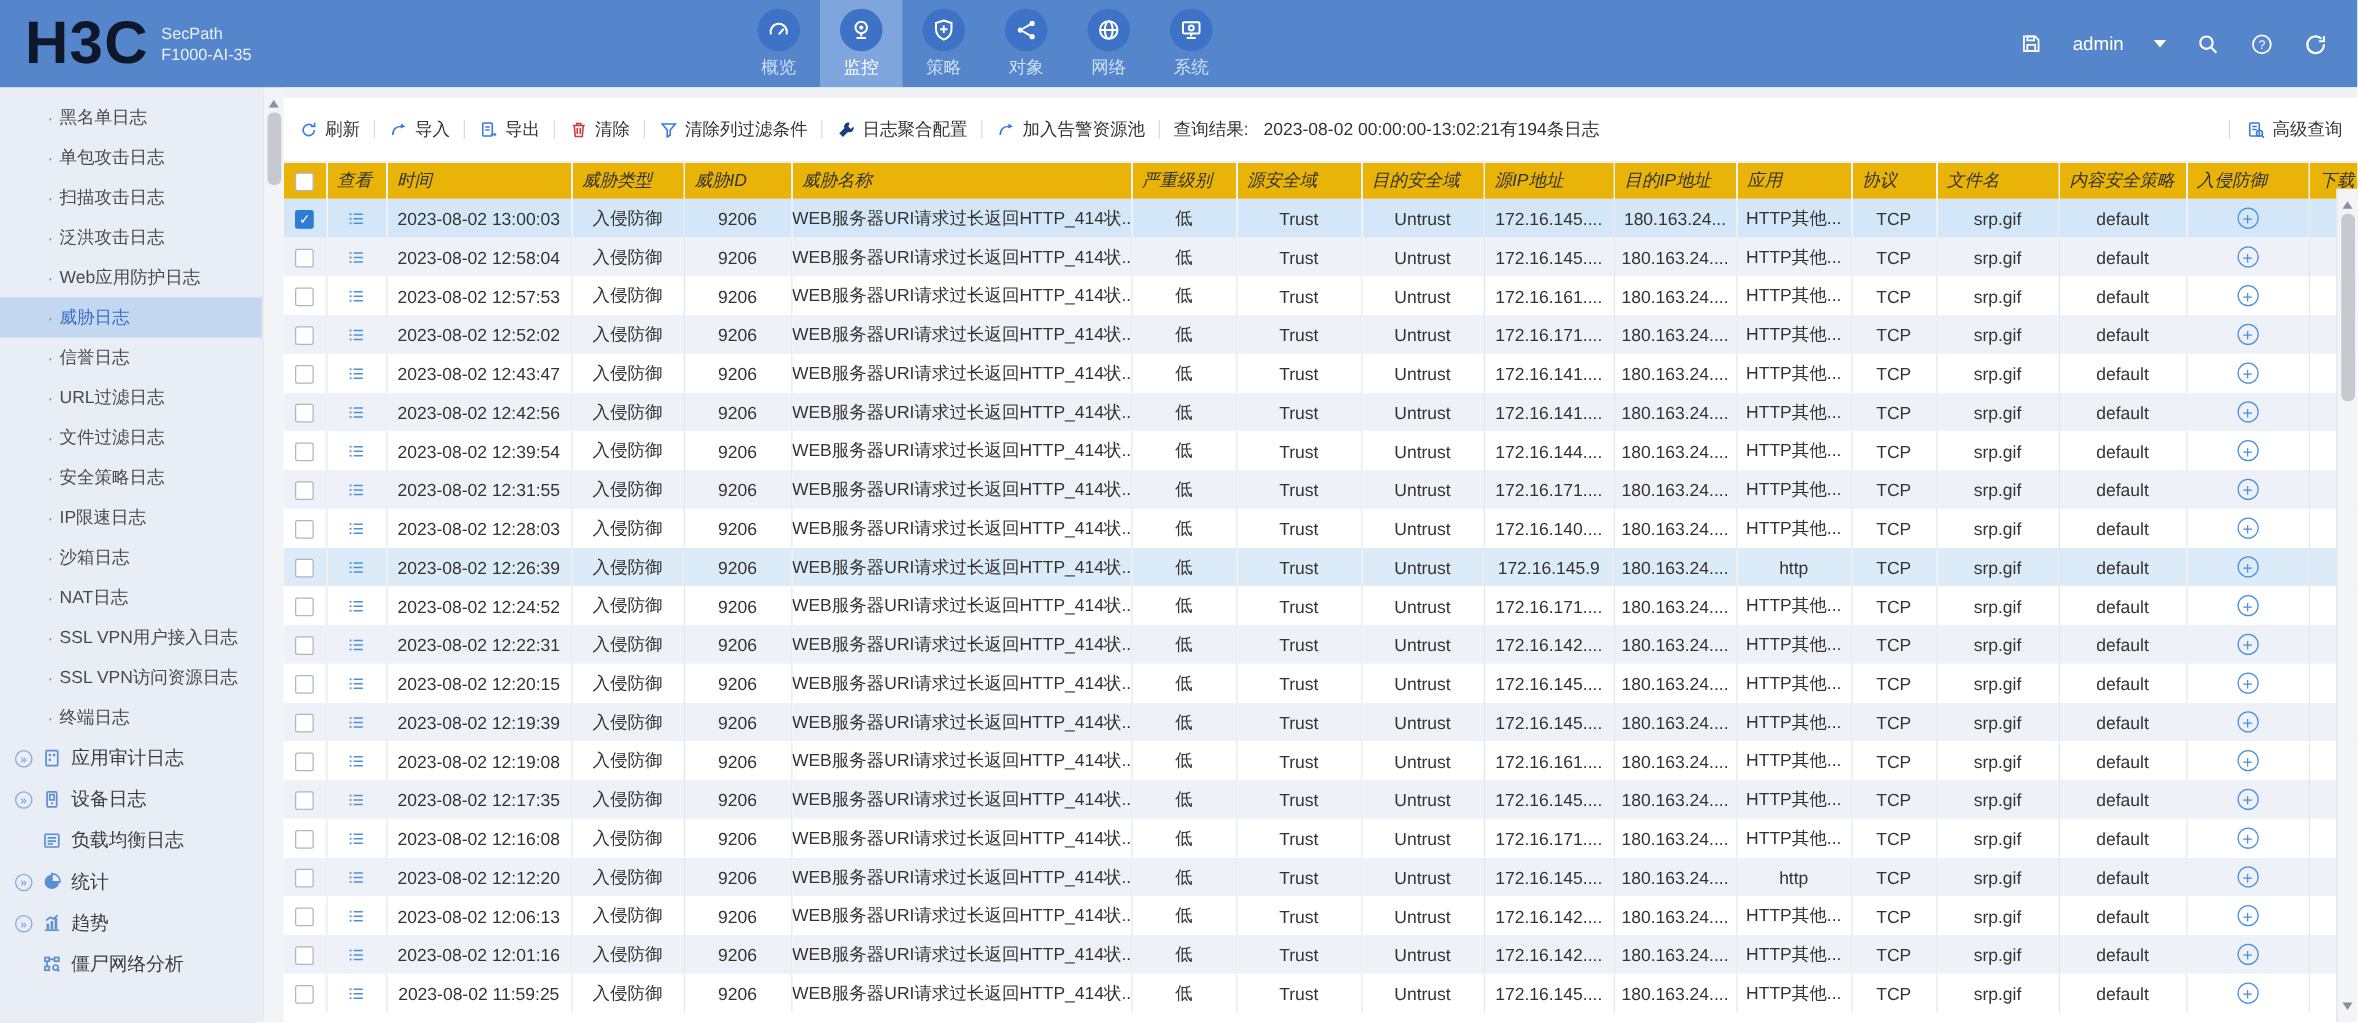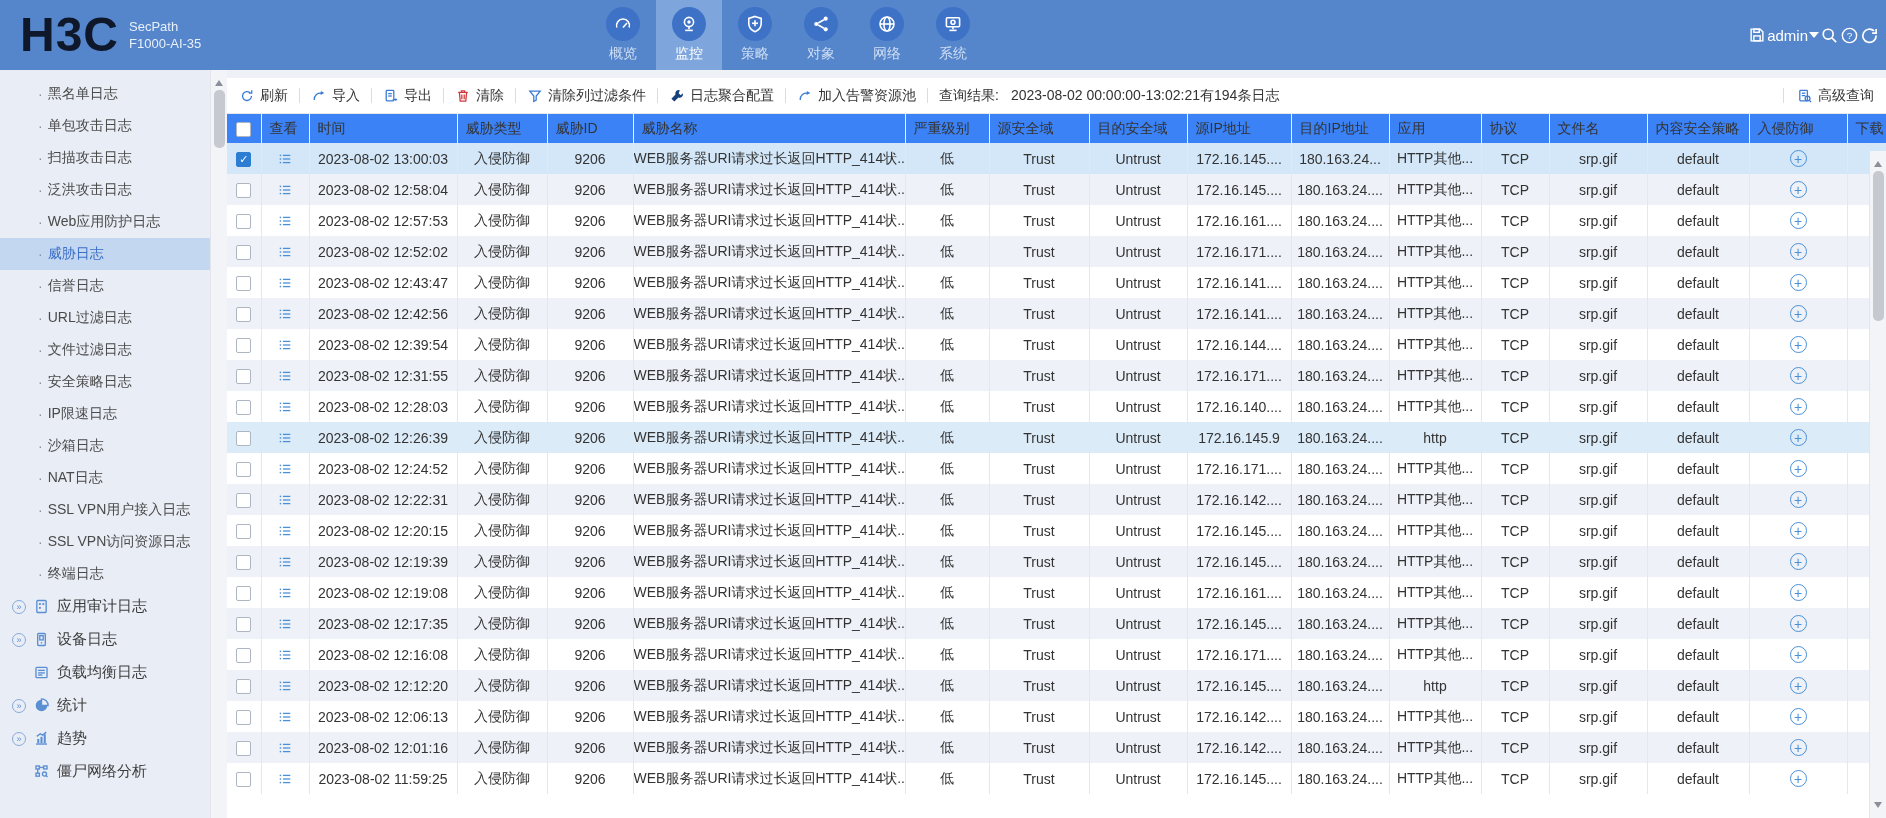--- a/index.html
+++ b/index.html
@@ -11,21 +11,21 @@
   .brand { display:flex; align-items:center; padding-left:20px; width:235px; }
   .logo { font-size:48px; font-weight:800; color:#0f172a; letter-spacing:1px; line-height:1;text-align:center; }
   .product { color:#e8f0fb; font-size:13px; line-height:1.3; margin-left:10px; margin-top:2px; white-space:nowrap; }
   .mainnav { display:flex; margin-left:355px; }
   .nav-item { width:66px; display:flex; flex-direction:column; align-items:center; justify-content:center; gap:4px; cursor:pointer; }
   .nav-item.active { background:var(--nav-active-bg,#7ea6dd); }
   .nav-circle { width:34px; height:34px; border-radius:50%; background:var(--nav-circle-blue,#3d72c6);
     display:flex; align-items:center; justify-content:center; color:#fff; }
   .nav-label { font-size:14px; color:#cfdff6; }
   .nav-item.active .nav-label { color:#fff; }
-  .usertools { margin-left:auto; display:flex; align-items:center; gap:1px; padding-right:7px; color:#fff; }
+  .usertools { margin-left:auto; display:flex; align-items:center; gap:24px; padding-right:24px; color:#fff; }
   .usertools .uicon { display:flex; align-items:center; cursor:pointer; color:#fff; }
   .uname { font-size:15px; }
   .caret { width:0; height:0; border:5px solid transparent; border-top:6px solid #fff; margin-top:5px; }
 
   
   .main { display:flex; height:748px; }
   .sidebar { width:210px; background:var(--sidebar-bg,#e9edf5); padding-top:8px; overflow:hidden; flex:none; }
   .side-item { display:flex; align-items:center; gap:7px; height:33px; padding-left:12px;
     font-size:15px; color:#3c3c3c; cursor:pointer; white-space:nowrap; }
   .side-item .gicon { color:#5b8fd4; display:flex; }
@@ -38,33 +38,33 @@
   .expander.none { visibility:hidden; }
 
   .side-scroll, .right-scroll { width:17px; background:#f3f4f7; border-left:1px solid #e3e5ea; flex:none; position:relative; }
   .sarrow-up { width:0; height:0; border:4px solid transparent; border-bottom:6px solid #8a8f99; margin:6px auto 4px; }
   .sarrow-down { width:0; height:0; border:4px solid transparent; border-top:6px solid #8a8f99; margin:4px auto 6px; position:absolute; bottom:0; left:4px; }
   .sthumb { width:11px; margin:0 auto; background:#c6c9d0; border-radius:5px; }
 
   .content { flex:1; display:flex; flex-direction:column; background:#fff; border-top:8px solid #eef1f6; position:relative; min-width:0; }
 
   
-  .toolbar { height:36px; display:flex; align-items:center; padding:0 12px; gap:11px;
+  .toolbar { height:52px; display:flex; align-items:center; padding:0 12px; gap:11px;
     font-size:14px; color:#333; border-bottom:1px solid #e7e7e7; flex:none; white-space:nowrap; }
   .tbtn { display:flex; align-items:center; gap:5px; cursor:pointer; }
   .tdiv { width:1px; height:15px; background:#d9dce1; }
   .result { display:flex; gap:12px; color:#333; }
   .advanced { margin-left:auto; display:flex; align-items:center; gap:5px; cursor:pointer; color:#333; }
   .advanced .adv-div { width:1px; height:15px; background:#d9dce1; margin-right:8px; }
 
   
   .tablewrap { flex:1; padding-right:17px; overflow:hidden; }
   table { width:100%; border-collapse:collapse; table-layout:fixed; font-size:14px; color:#333; }
   thead th { height:29px; font-weight:normal; text-align:left; padding:0 8px;
-    border-right:1px solid #edf0f4; white-space:nowrap; overflow:hidden; background:#3b82f6; }
+    border-right:1px solid #edf0f4; white-space:nowrap; overflow:hidden; background:#eab308;font-style:italic; }
   thead th.cbh { text-align:center; padding:0; }
   tbody td { height:31px; text-align:center; border-right:1px solid #e4e8ee;
     white-space:nowrap; overflow:hidden; }
   tbody td:last-child, thead th:last-child { border-right:none; }
   tbody tr:nth-child(even) { background:var(--row-alt-bg,#eef1f7); }
   tbody tr.sel { background:var(--row-selected-bg,#d3e7f8); }
   tbody tr.hov { background:var(--row-hover-bg,#dcebf8); }
 
   .cb { width:15px; height:15px; border:1px solid #aeb6c2; background:#fff; border-radius:2px;
     display:inline-flex; align-items:center; justify-content:center; font-size:11px; color:#fff; cursor:pointer; vertical-align:middle; }

